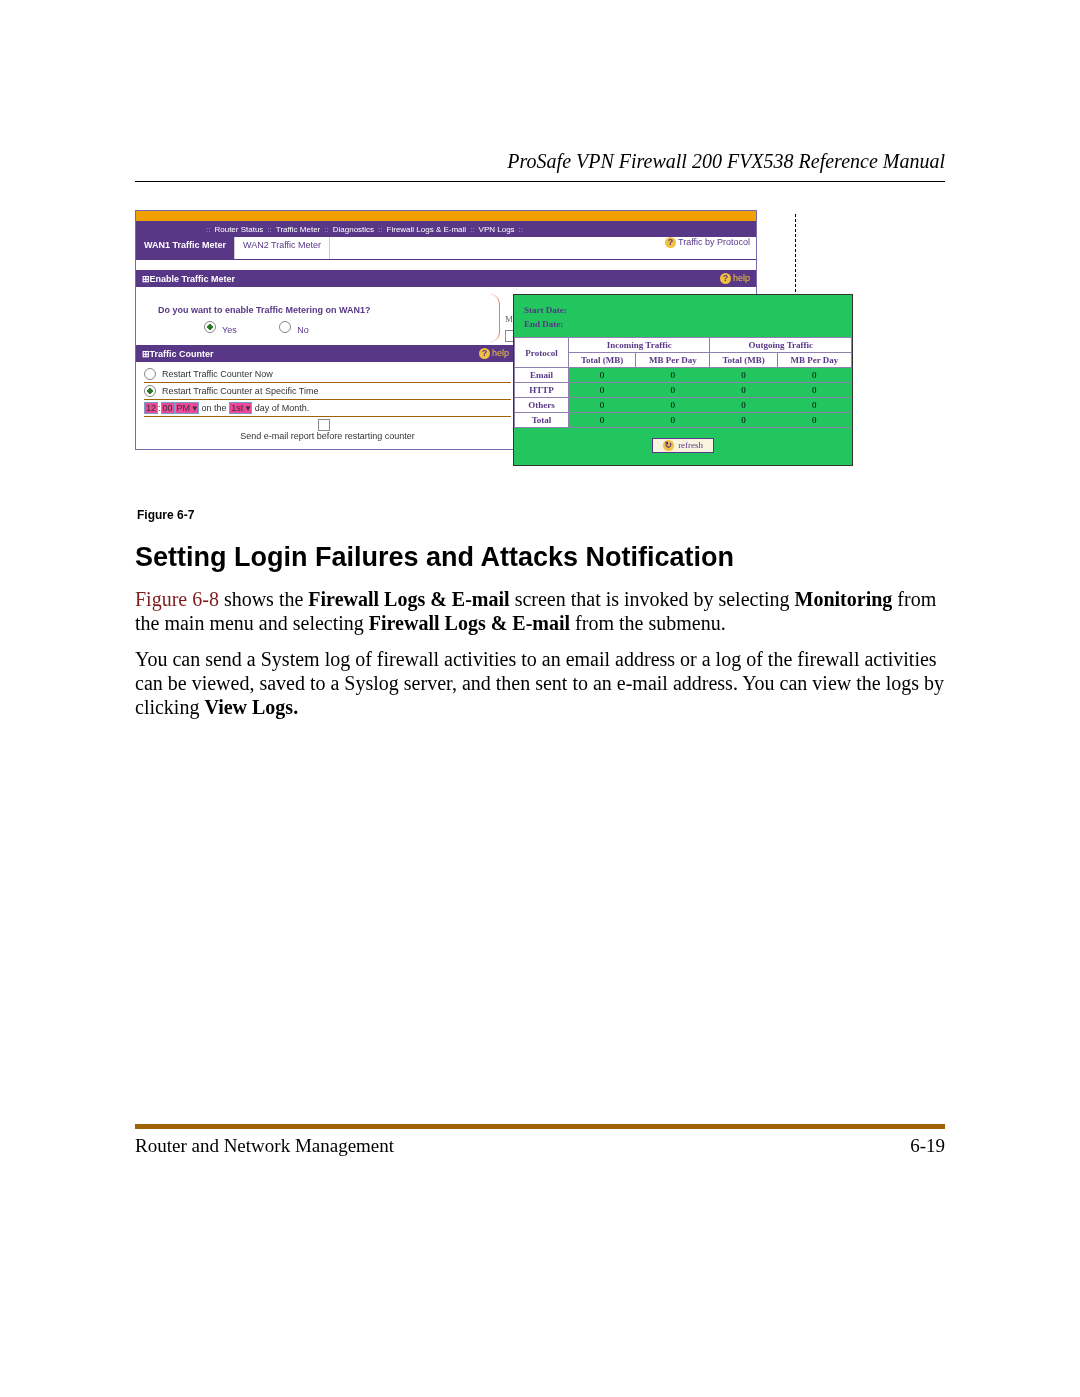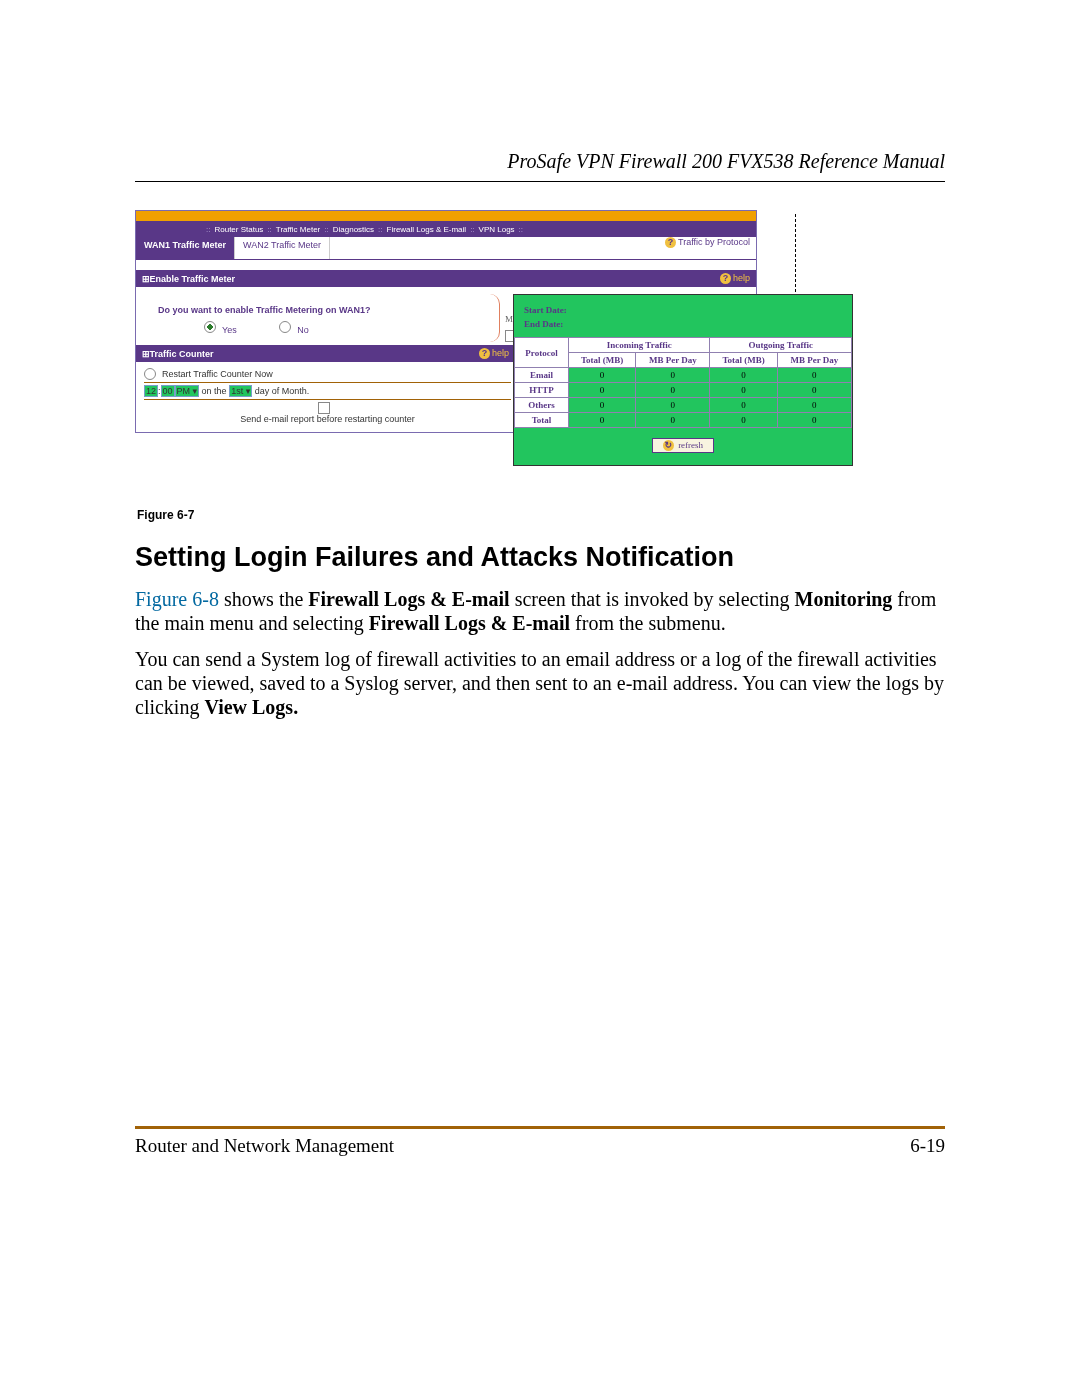--- a/index.html
+++ b/index.html
@@ -135,21 +135,21 @@
     padding: 2px 0;
     border-bottom: 1px solid #a16207;
   }
   .opts .optrow:last-child{border-bottom:none;flex-direction:column;}
   .radio, .check {
     display:inline-block;width:10px;height:10px;border:1px solid #888;margin-right:6px;
   }
   .radio{border-radius:50%;}
   .radio.sel{background:radial-gradient(circle,#2a7a2a 0 40%,#fff 41% 100%);}
   .check.sel::after{content:"✓";font-size:9px;color:#2a7a2a;position:relative;top:-2px;left:0;}
-  .tinysel{border:1px solid #7a9ec8;background:#22c55e;font-size:9px;padding:0 1px;}
+  .tinysel{border:1px solid #7a9ec8;background:#ec4899;font-size:9px;padding:0 1px;}
   
   .popup {
     position: absolute;
     left: 378px; top: 84px;
     width: 338px;
     border: 1px solid #333;
     background: #22c55e;
     font-family: Liberation Serif, serif;
     font-size: 9px;
   }
@@ -211,28 +211,28 @@
     font-family: Arial, Helvetica, sans-serif;
     font-weight: bold;
     font-size: 27px;
     margin: 10px 0 14px 0;
   }
   .para {
     font-size: 20px;
     line-height: 1.2;
     margin: 0 0 12px 0;
   }
-  .link { color: #0369a1; }
+  .link { color: #7f1d1d; }
   .footer {
     position: absolute;
     left: 135px; right: 135px;
     bottom: 88px;
   }
   .footer-line {
-    border-top: 3px solid #a16207;
+    border-top: 5px solid #a16207;
     display: flex;
     justify-content: space-between;
     font-size: 19px;
     padding-top: 6px;
   }
   .footer-ver {
     text-align: center;
     font-style: italic;
     font-size: 18px;
     margin-top: 6px;
@@ -286,20 +286,24 @@
           <div class="col" style="flex:1.1">
             <div class="panel-title">
               <span>⊞ </span>
                 <span>Traffic Counter</span>
               <span class="help"><span class="qmark">?</span><span>help</span></span>
             </div>
             <div class="opts">
               <div class="optrow">
                   <span class="radio"></span>
                   <span>Restart Traffic Counter Now</span>
+                </div>
+              <div class="optrow">
+                  <span class="radio sel"></span>
+                  <span>Restart Traffic Counter at Specific Time</span>
                 </div>
               <div class="optrow">
                 <span class="tinysel">12</span> :
                 <span class="tinysel">00</span>
                 <span class="tinysel"><span>PM</span> ▾</span>
                 &nbsp;<span>on the</span>&nbsp;
                 <span class="tinysel"><span>1st</span> ▾</span>
                 &nbsp;<span>day of Month.</span>
               </div>
               <div class="optrow">

